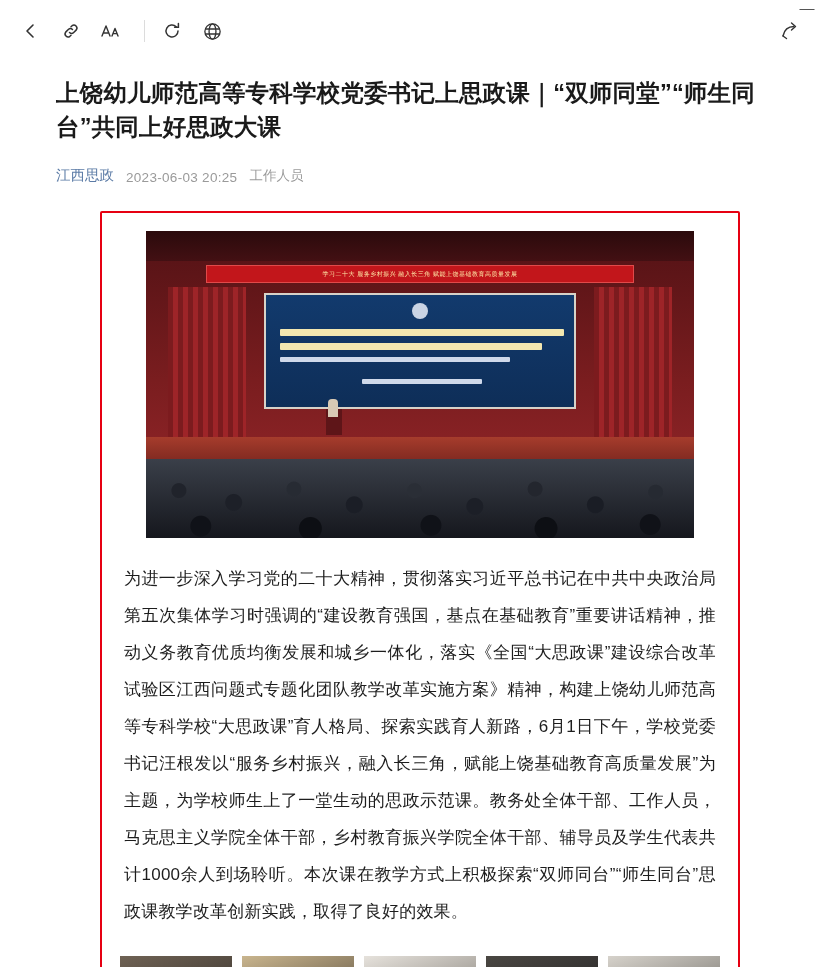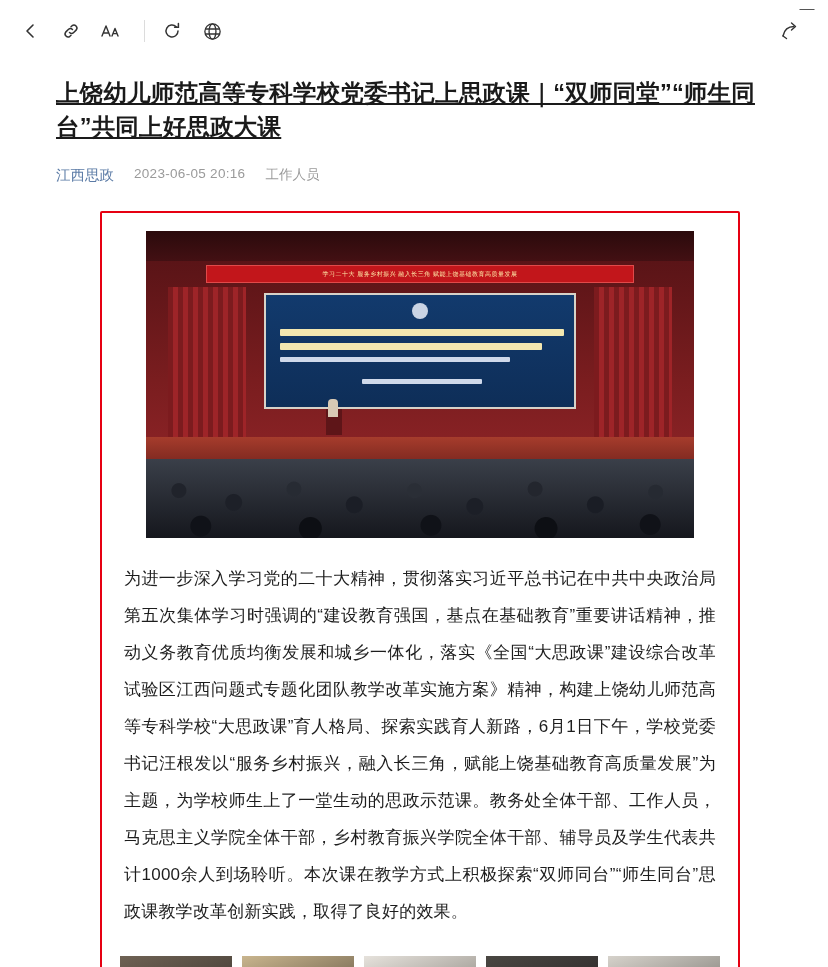--- a/index.html
+++ b/index.html
@@ -63,29 +63,28 @@
     padding: 0 56px;
   }
   .title {
     font-size: 23.5px;
     line-height: 34px;
     font-weight: bold;
     color: #1a1a1a;
     letter-spacing: 0.2px;
     margin: 14px 0 0 0;
     padding-right: 4px;
-    text-decoration: underline;
   }
   .meta {
     margin-top: 22px;
     font-size: 13.5px;
     color: #9a9a9a;
     display: flex;
-    align-items: flex-start;
-    gap: 20px;
+    align-items: flex-end;
+    gap: 12px;
   }
   .meta .account {
     color: #5b7ba6;
     font-size: 14.5px;
   }
   .meta .date { letter-spacing: 0.3px; }
   .meta .loc { }
 
   
   .content-card {
@@ -275,21 +274,21 @@
       </svg>
     </div>
   </div>
 
   <div class="article">
 
     <h1 class="title">上饶幼儿师范高等专科学校党委书记上思政课｜“双师同堂”“师生同台”共同上好思政大课</h1>
 
     <div class="meta">
       <span class="account">江西思政</span>
-      <span class="date">2023-06-05 20:16</span>
+      <span class="date">2023-06-03 20:25</span>
       <span class="loc">工作人员</span>
     </div>
 
     <div class="content-card">
 
       <div class="hero-wrap">
         <div class="hero">
           <div class="ceiling"></div>
           <div class="wall"></div>
           <div class="banner">学习二十大 服务乡村振兴 融入长三角 赋能上饶基础教育高质量发展</div>

